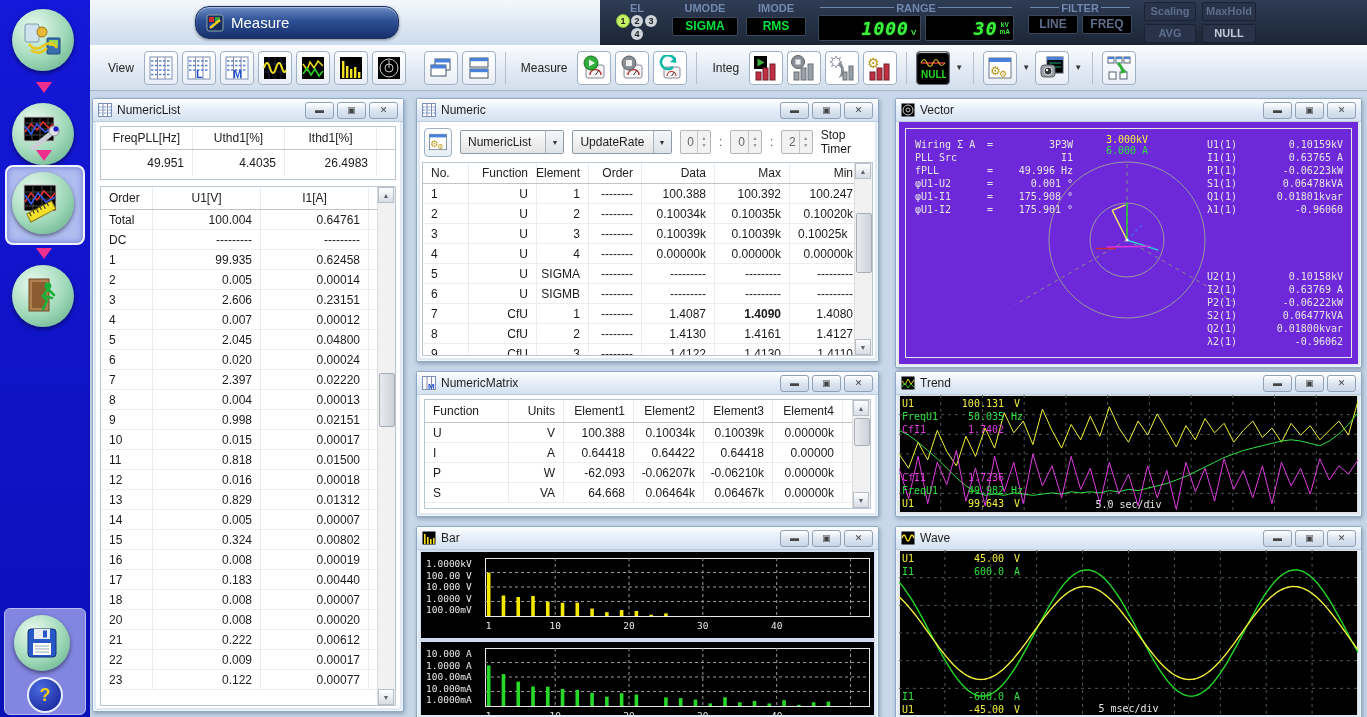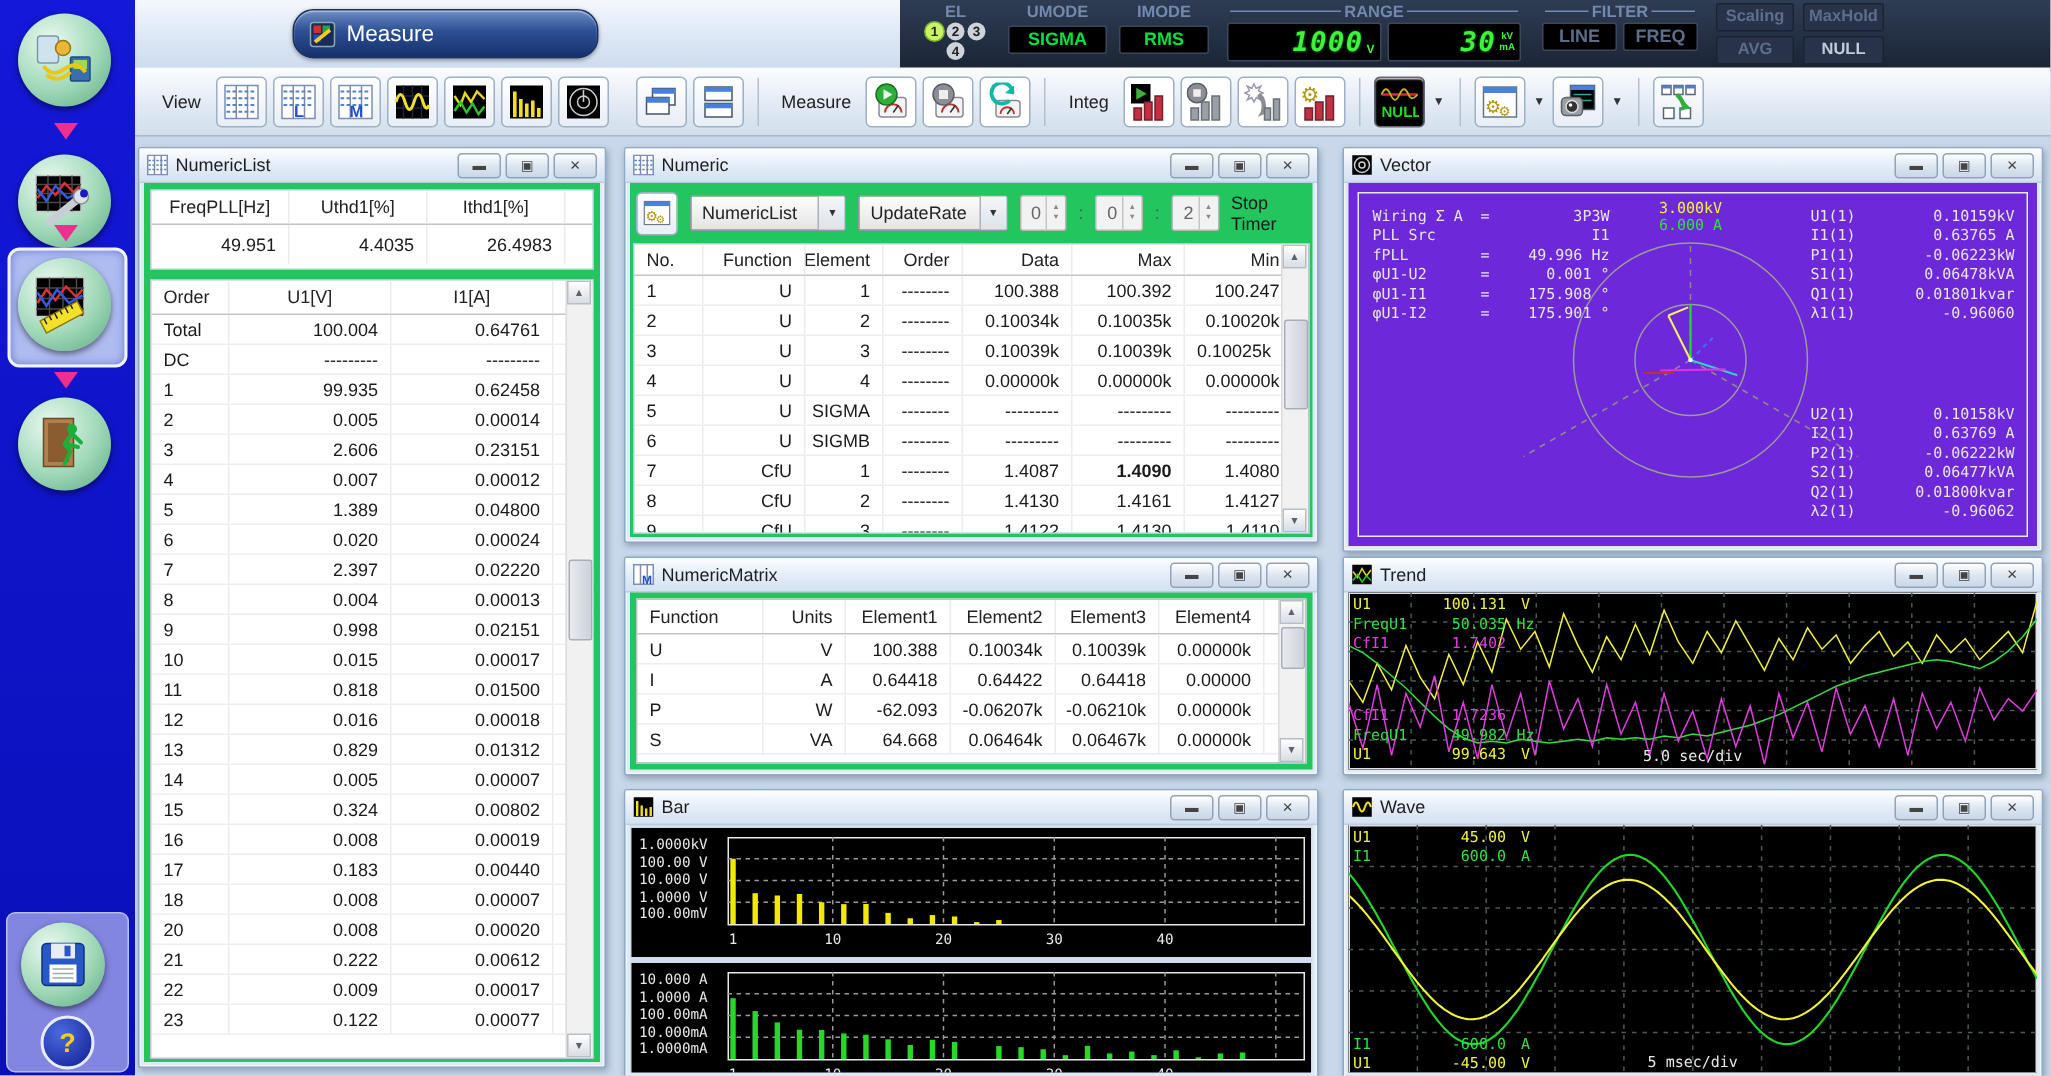--- a/index.html
+++ b/index.html
@@ -51,21 +51,21 @@
   
   .win{position:absolute;background:#dfeaf5;border:1px solid #8ea9c6;border-radius:2px;
     box-shadow:0 0 0 1px rgba(255,255,255,.55) inset,1px 2px 4px rgba(40,60,90,.35);}
   .tbar{height:22px;display:flex;align-items:center;gap:5px;padding:0 5px;
     background:linear-gradient(#fdfeff,#e7eff9 45%,#d3e1f1);border-bottom:1px solid #bccde0;}
   .tbar .wt{font-size:12px;color:#1e1e1e;}
   .winbtns{margin-left:auto;display:flex;gap:3px;}
   .winbtn{width:27px;height:15px;border:1px solid #93a1b4;border-radius:3px;
     background:linear-gradient(#ffffff,#dde6f1 50%,#c9d7e8);display:flex;align-items:center;
     justify-content:center;font-size:9px;color:#444;line-height:1;}
-  .cnt{position:absolute;left:3px;right:3px;top:23px;bottom:3px;background:#22c55e;overflow:hidden;}
+  .cnt{position:absolute;left:3px;right:3px;top:23px;bottom:3px;background:#ffffff;overflow:hidden;}
   
   .tbl{position:absolute;background:#fff;border:1px solid #bac5d2;overflow:hidden;}
   .thead{display:flex;height:22px;align-items:center;border-bottom:1px solid #c4c4c4;color:#222;}
   .trow{display:flex;height:19px;align-items:center;border-bottom:1px solid #ededed;}
   .tcell{padding:0 8px;box-sizing:border-box;border-right:1px solid #ececec;height:100%;
     display:flex;align-items:center;white-space:nowrap;overflow:hidden;}
   .tcell[style*="right"]{justify-content:flex-end;}
   .tcell[style*="center"]{justify-content:center;}
   .vscroll{position:absolute;right:0;top:0;bottom:0;width:17px;background:#f1f1f1;border-left:1px solid #dcdcdc;}
   .sarrow{position:absolute;left:0;width:16px;height:16px;background:linear-gradient(#fefefe,#d8dde4);
@@ -490,21 +490,21 @@
             <div class="tcell" style="width: 108px; text-align: right;">2.606</div>
             <div class="tcell" style="width: 108px; text-align: right;">0.23151</div>
           </div>
           <div class="trow">
             <div class="tcell" style="width: 52px; text-align: left;">4</div>
             <div class="tcell" style="width: 108px; text-align: right;">0.007</div>
             <div class="tcell" style="width: 108px; text-align: right;">0.00012</div>
           </div>
           <div class="trow">
             <div class="tcell" style="width: 52px; text-align: left;">5</div>
-            <div class="tcell" style="width: 108px; text-align: right;">1.389</div>
+            <div class="tcell" style="width: 108px; text-align: right;">2.045</div>
             <div class="tcell" style="width: 108px; text-align: right;">0.04800</div>
           </div>
           <div class="trow">
             <div class="tcell" style="width: 52px; text-align: left;">6</div>
             <div class="tcell" style="width: 108px; text-align: right;">0.020</div>
             <div class="tcell" style="width: 108px; text-align: right;">0.00024</div>
           </div>
           <div class="trow">
             <div class="tcell" style="width: 52px; text-align: left;">7</div>
             <div class="tcell" style="width: 108px; text-align: right;">2.397</div>

